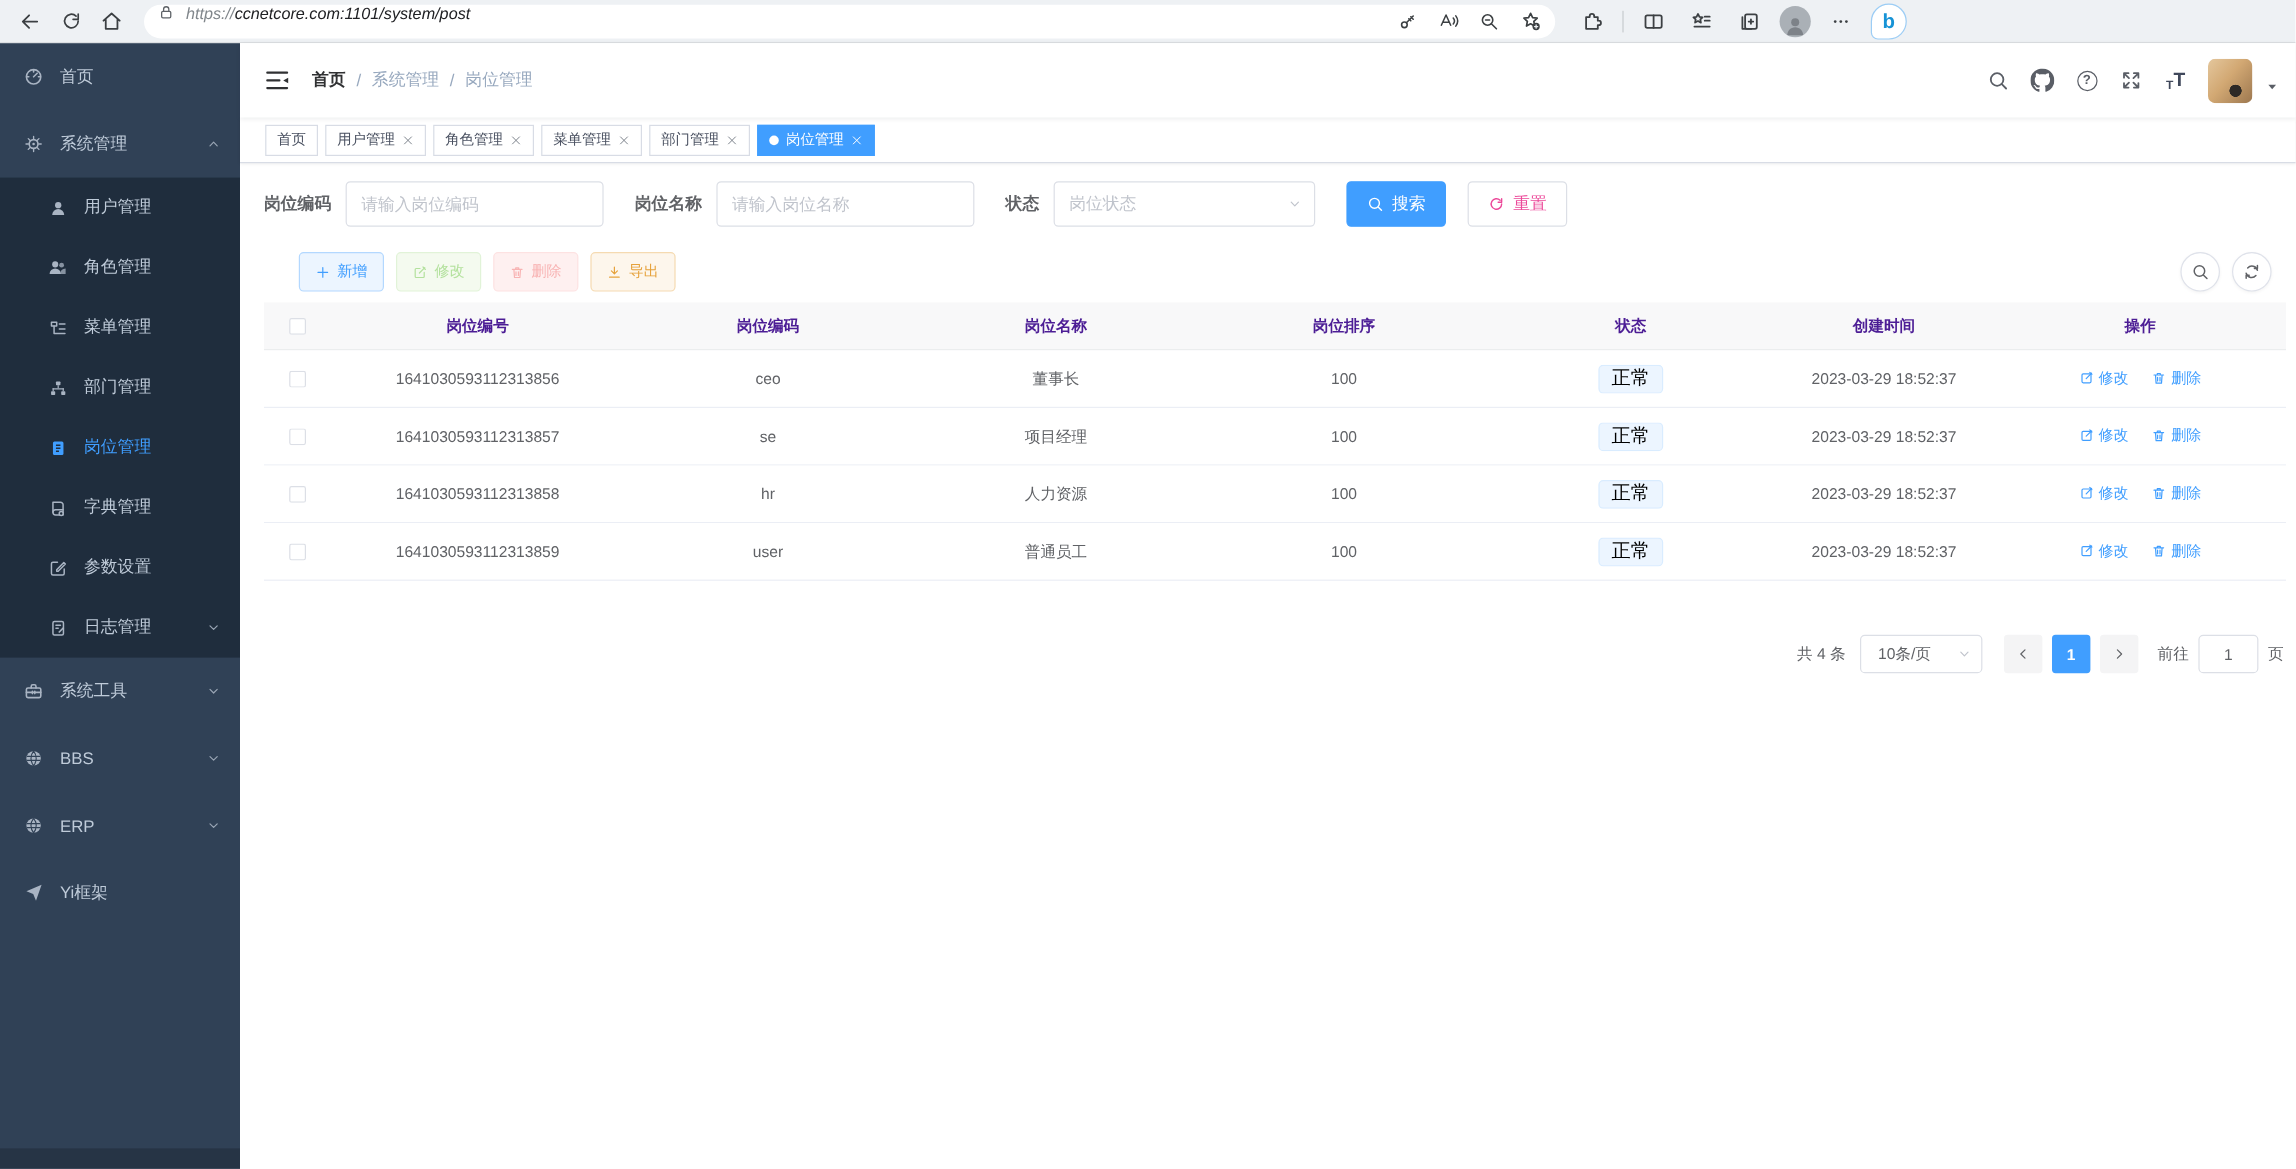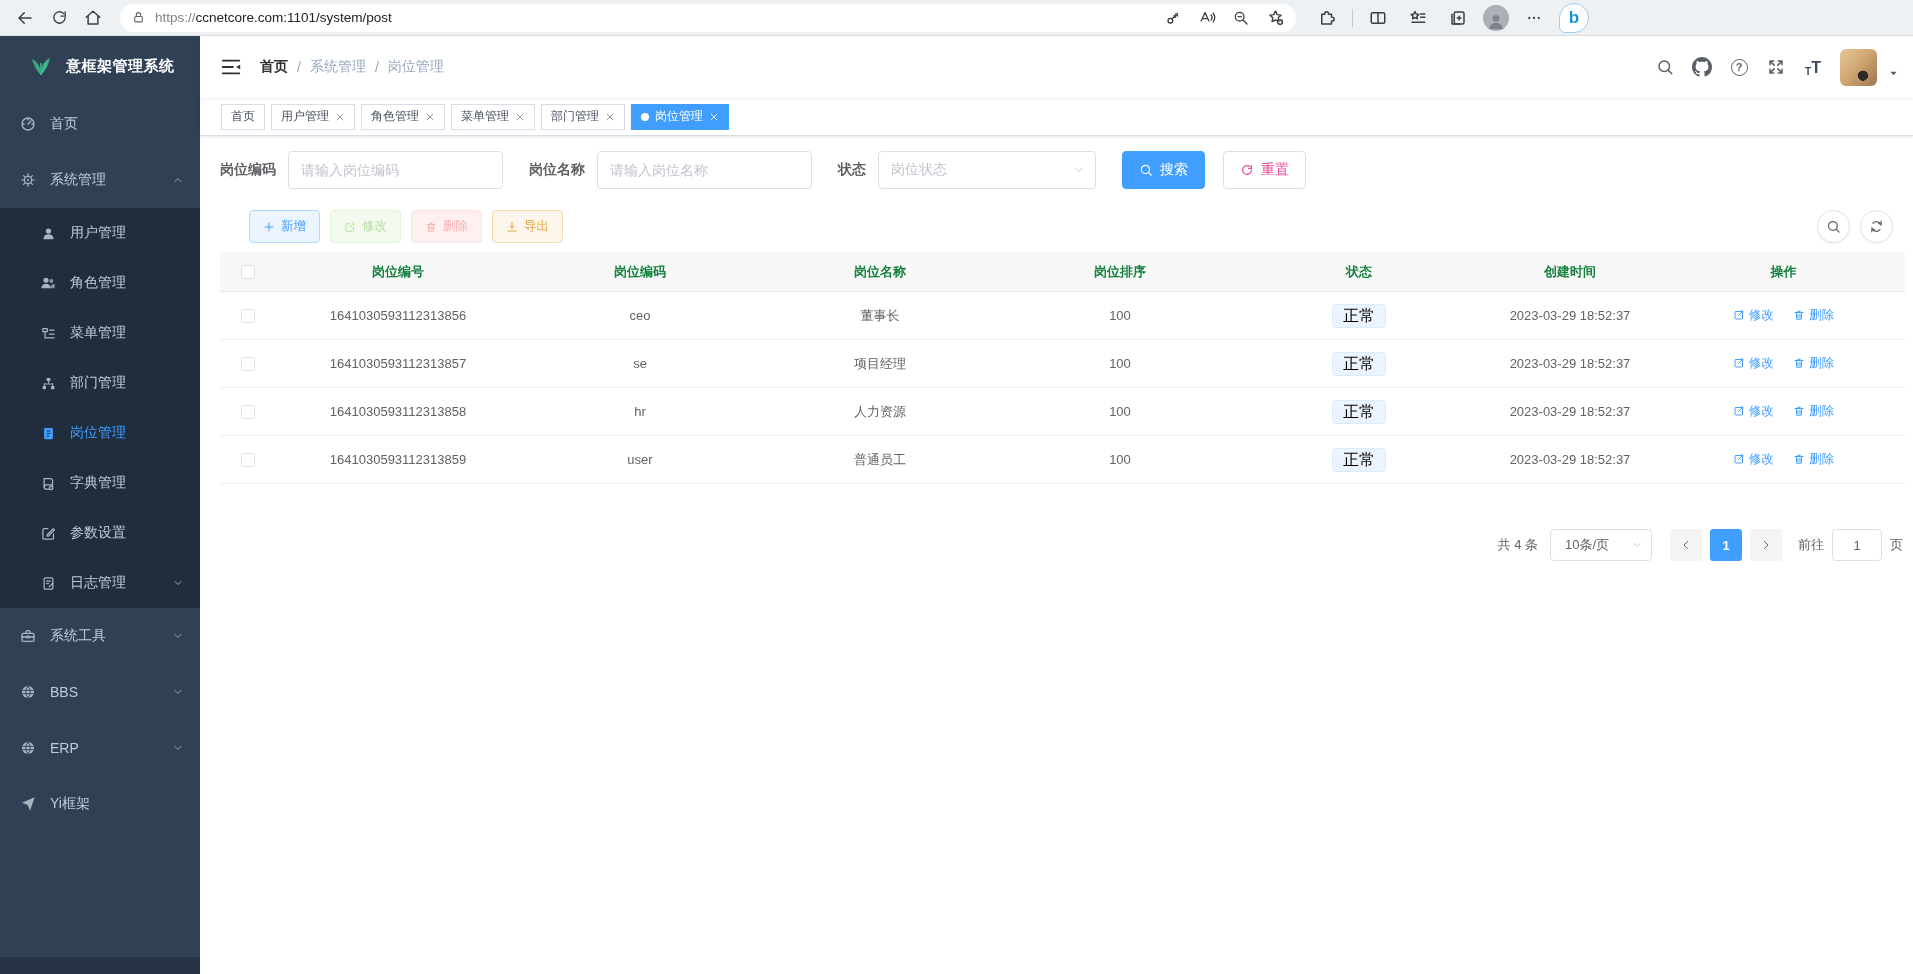--- a/index.html
+++ b/index.html
@@ -3,21 +3,21 @@
 <meta charset="utf-8">
 <style>
   * { margin:0; padding:0; box-sizing:border-box; }
   html,body { width:1913px; height:974px; overflow:hidden; font-family:"Liberation Sans","DejaVu Sans",sans-serif; background:#fff; }
   svg.ic { display:block; stroke:currentColor; fill:none; stroke-width:2; stroke-linecap:round; stroke-linejoin:round; }
   svg.fill { fill:currentColor; stroke:none; }
 
   
   .browser-bar { height:36px; background:#eef1f4; border-bottom:1px solid #dcdfe2; display:flex; align-items:center; padding:0 10px; gap:4px; }
   .bicon { width:30px; height:30px; display:flex; align-items:center; justify-content:center; color:#3c4043; border-radius:4px; flex:0 0 auto; }
-  .url-pill { flex:0 0 auto; width:1176px; height:28px; background:#fff; border-radius:14px; display:flex; align-items:center; padding:0 8px 0 12px; margin:0 8px; }
+  .url-pill { flex:0 0 auto; width:1176px; height:28px; background:#fff; border-radius:14px; display:flex; padding:0 8px 0 12px; margin:0 8px;font-style:italic; }
   .url-text { font-size:13.5px; color:#202124; flex:1; margin-left:10px; white-space:nowrap; overflow:hidden; }
   .url-text .scheme { color:#80868b; }
   .pill-icons { display:flex; align-items:center; gap:8px; }
   .pill-icons .bicon { width:26px; height:26px; }
   .bar-right { display:flex; align-items:center; gap:10px; margin-left:4px; }
   .vdiv { width:1px; height:18px; background:#c7cacd; }
   .profile-circle { width:26px; height:26px; border-radius:50%; background:#aab0b6; display:flex; align-items:flex-end; justify-content:center; overflow:hidden; }
   .bing { width:30px; height:30px; border-radius:50% 50% 50% 6px; background:#fff; border:1.5px solid #9ccdf5; display:flex; align-items:center; justify-content:center; color:#1793d6; font-weight:bold; font-size:17px; }
 
   
@@ -77,21 +77,21 @@
   .tbtn-add  { background:#ecf5ff; border-color:#b3d8ff; color:#409eff; }
   .tbtn-edit { background:#f4faef; border-color:#e1f3d8; color:#b3e19d; cursor:not-allowed; }
   .tbtn-del  { background:#fef0f0; border-color:#fde2e2; color:#f8b3b3; cursor:not-allowed; }
   .tbtn-exp  { background:#fdf6ec; border-color:#f5dab1; color:#e6a23c; }
   .circle-btns { position:absolute; right:12px; top:0; display:flex; gap:10px; }
   .cbtn { width:33px; height:33px; border-radius:50%; border:1px solid #dfe2ea; background:#fff; color:#606266; display:flex; align-items:center; justify-content:center; cursor:pointer; box-shadow:0 1px 3px rgba(0,0,0,.05); }
 
   
   .table { margin-top:9px; width:100%; font-size:13px; color:#606266; }
   .trow { display:flex; align-items:center; border-bottom:1px solid #ebeef5; }
-  .thead { background:#f8f8f9; color:#15803d; font-weight:bold; height:40px; border-bottom:1px solid #e8eaec; }
+  .thead { background:#f8f8f9; color:#4c1d95; font-weight:bold; height:40px; border-bottom:1px solid #e8eaec; }
   .tbody-row { height:48px; background:#fff; }
   .cell { text-align:center; overflow:hidden; white-space:nowrap; }
   .c-check { width:56px; display:flex; justify-content:center; }
   .c-id { width:244px; } .c-code { width:240px; } .c-name { width:240px; }
   .c-sort { width:240px; } .c-status { width:238px; } .c-created { width:184px; }
   .c-actions { flex:1; }
   .checkbox { width:14px; height:14px; border:1px solid #dcdfe6; border-radius:2px; background:#fff; cursor:pointer; }
   .tag-normal { display:inline-block; height:24px; line-height:22px; padding:0 10px; background:#ecf5ff; border:1px solid #d9ecff; color:#000000; border-radius:4px; font-size:16px; }
   .op-link { color:#409eff; font-size:12.5px; display:inline-flex; align-items:center; gap:4px; cursor:pointer; }
   .op-link + .op-link { margin-left:16px; }
@@ -200,28 +200,20 @@
     </div>
     <div class="bing">
         <span>b</span>
       </div>
   </div>
 </div>
 
 <div class="app">
 
   <div class="sidebar">
-    <div class="logo-row">
-      <svg class="fill" width="26" height="24" viewBox="0 0 24 24" style="color:#3eb687">
-        <path d="M12 21C12 13 14 8 21 4c-2 7-4 12-9 17z"></path>
-          <path d="M12 21C12 14 10 9 3 5c2 7 4 11 9 16z" opacity=".85"></path>
-          <path d="M12 21c0-5 0-9 0-12" stroke="#3eb687" stroke-width="1.6" fill="none"></path>
-      </svg>
-      <span class="logo-title">意框架管理系统</span>
-    </div>
 
     <div class="menu-item">
       <span class="micon">
           <svg class="ic" width="16" height="16" viewBox="0 0 24 24">
             <circle cx="12" cy="12" r="9"></circle>
             <path d="M12 12l4.5-4.5M12 4v2M4 12h2M18 12h2"></path>
           </svg>
         </span>
       <span>首页</span>
     </div>

